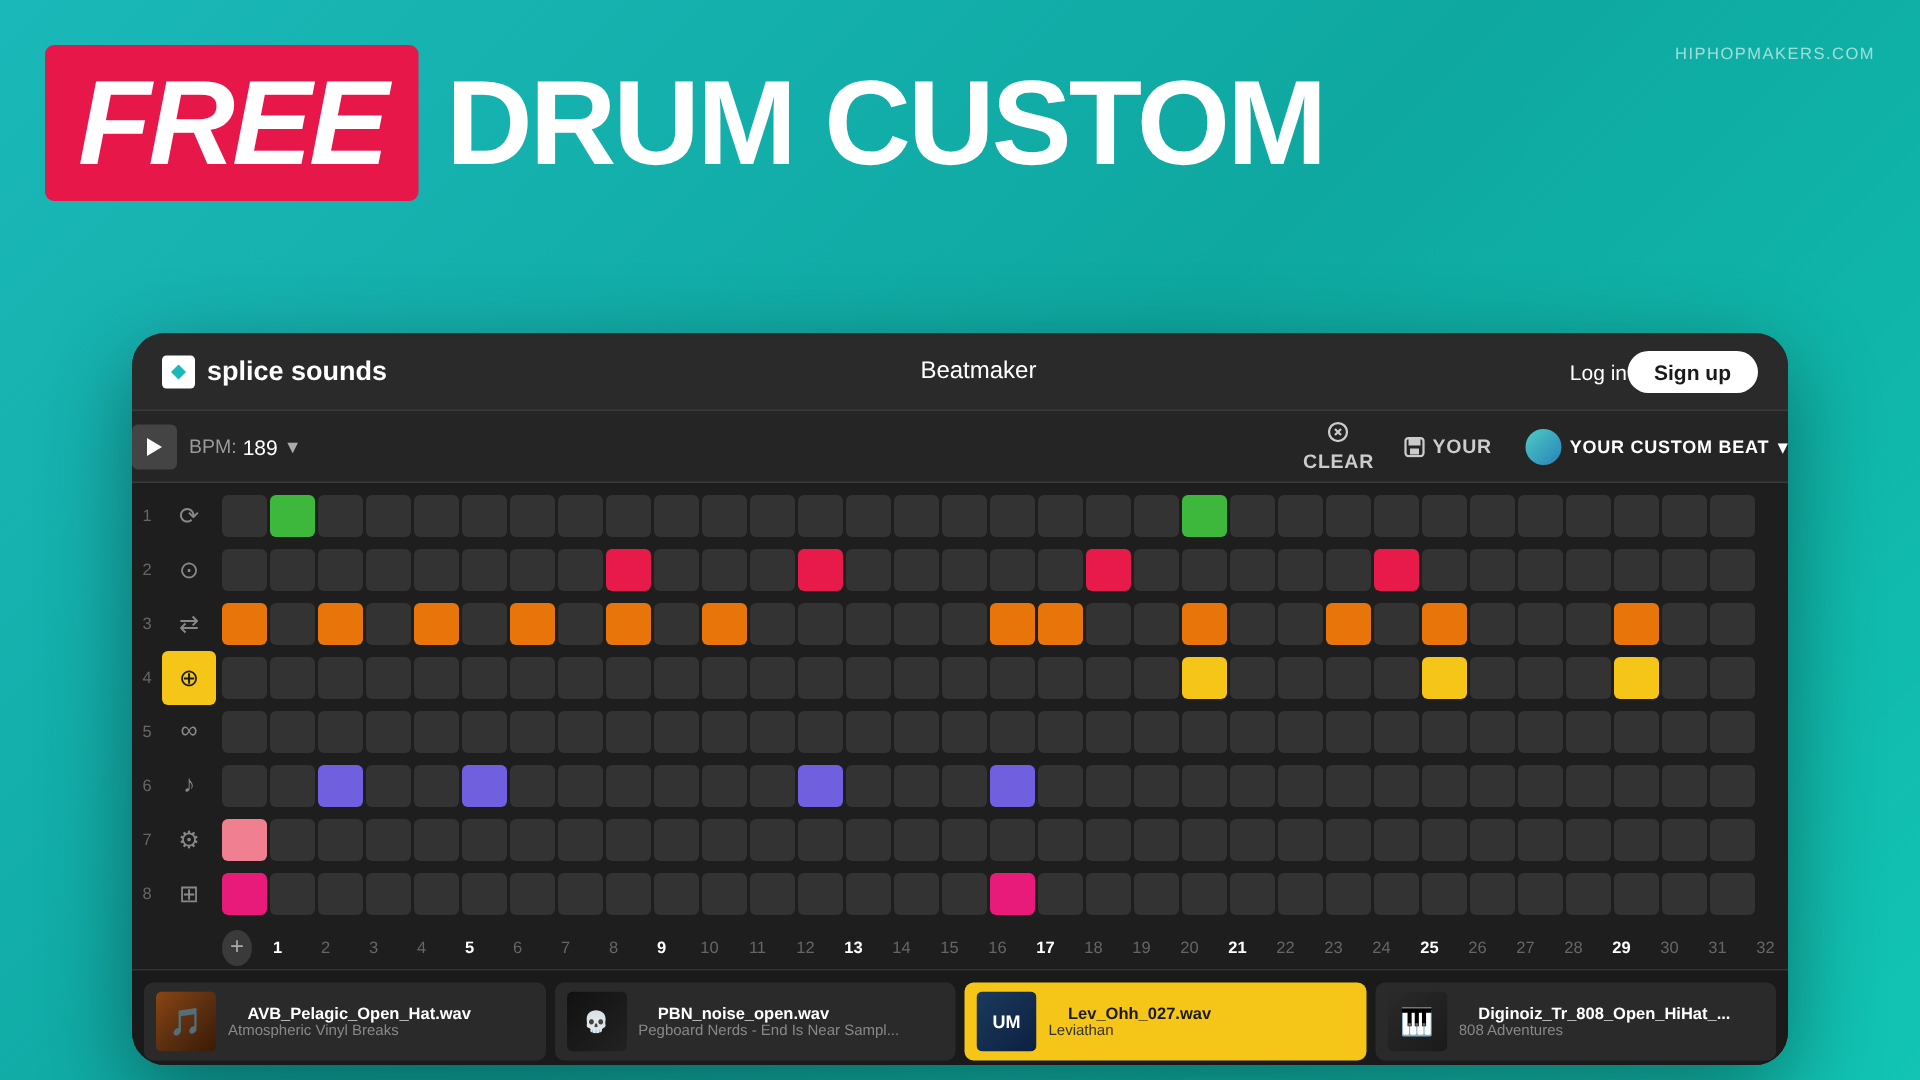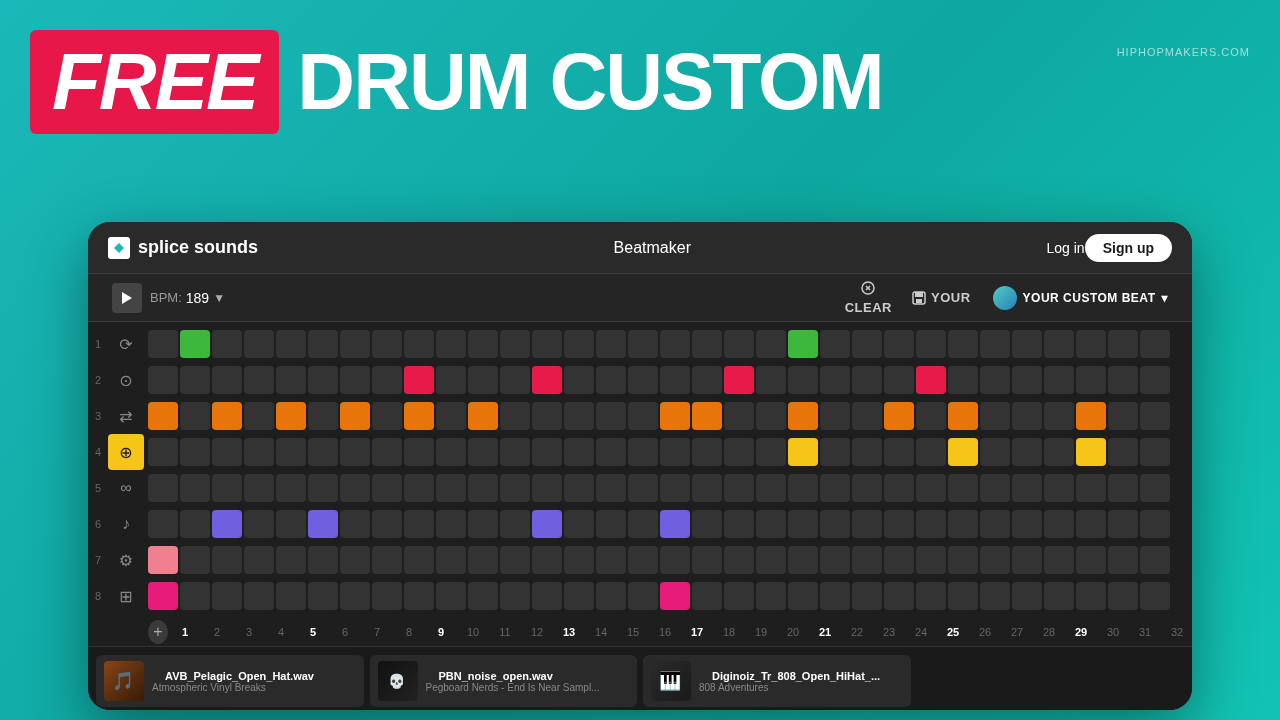--- a/index.html
+++ b/index.html
@@ -44,21 +44,21 @@
     }
     .banner-text {
       font-size: 80px;
       font-weight: 900;
       color: white;
       letter-spacing: -2px;
       line-height: 1;
     }
     .watermark {
       position: absolute;
-      top: 16px;
+      top: 0;
       right: 0px;
       font-size: 11px;
       color: rgba(255,255,255,0.6);
       letter-spacing: 1px;
     }
 
     
     .app-window {
       position: absolute;
       top: 222px;
@@ -127,21 +127,21 @@
       font-weight: 600;
       cursor: pointer;
     }
 
     
     .controls-bar {
       background: #252525;
       height: 48px;
       display: flex;
       align-items: center;
-      padding: 0 24px;
+      padding: 0 0;
       gap: 8px;
       border-bottom: 1px solid #3a3a3a;
     }
     .play-btn {
       width: 30px;
       height: 30px;
       background: #444;
       border-radius: 4px;
       display: flex;
       align-items: center;
@@ -816,20 +816,29 @@
       </div>
       <div class="sample-item">
         <div class="sample-thumb">
           <div class="thumb-hearts">💀</div>
         </div>
         <div class="sample-info">
           <div class="sample-name">PBN_noise_open.wav</div>
           <div class="sample-artist">Pegboard Nerds - End Is Near Sampl...</div>
         </div>
       </div>
+      <div class="sample-item active-sample">
+        <div class="sample-thumb">
+          <div class="thumb-urban">UM</div>
+        </div>
+        <div class="sample-info">
+          <div class="sample-name">Lev_Ohh_027.wav</div>
+          <div class="sample-artist">Leviathan</div>
+        </div>
+      </div>
       <div class="sample-item">
         <div class="sample-thumb">
           <div class="thumb-808">🎹</div>
         </div>
         <div class="sample-info">
           <div class="sample-name">Diginoiz_Tr_808_Open_HiHat_...</div>
           <div class="sample-artist">808 Adventures</div>
         </div>
       </div>
     </div>

